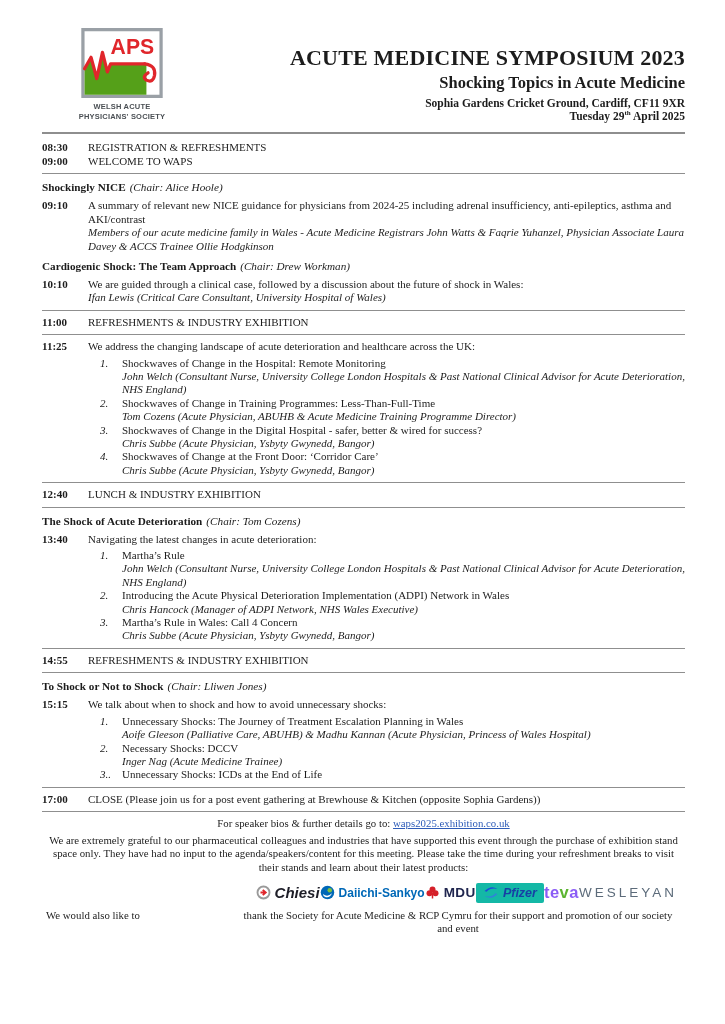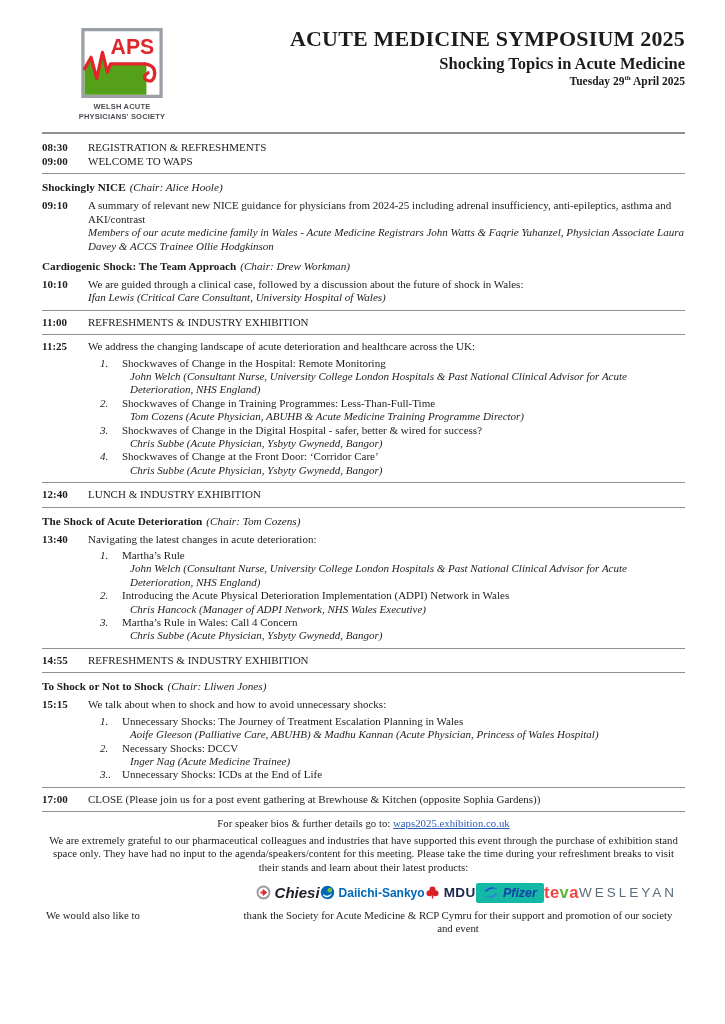--- a/index.html
+++ b/index.html
@@ -3,21 +3,21 @@
 <meta charset="utf-8">
 <style>
   html,body{margin:0;padding:0;background:#ffffff;}
   .page{
     width:725px;height:1024px;box-sizing:border-box;
     padding:24px 40px 0 42px;
     font-family:"Liberation Serif",serif;color:#1c1c1c;
     overflow:hidden;position:relative;background:#fff;
   }
   
-  .h-wrap{display:flex;align-items:flex-start;}
+  .h-wrap{display:flex;align-items:flex-end;}
   .logo-col{width:160px;display:flex;flex-direction:column;align-items:center;padding-top:4px;}
   .logo-caption{font-family:"Liberation Sans",sans-serif;font-size:7.5px;font-weight:bold;
     color:#4a4f54;text-align:center;line-height:1.3;letter-spacing:.2px;margin-top:4px;}
   .title-col{flex:1;text-align:right;padding-top:2px;}
   .main-title{font-size:22px;font-weight:bold;letter-spacing:.2px;margin:0;}
   .subtitle{font-size:16.5px;margin-top:2px;font-weight:bold;}
   .venue{font-size:11.5px;font-weight:bold;margin-top:4px;}
   .date{font-size:11.5px;font-weight:bold;}
   .date sup{font-size:7px;}
   .head-rule{border:none;border-top:2px solid #8e8e8e;margin:10px 0 7px;}
@@ -26,35 +26,35 @@
   .time{font-weight:bold;}
   .rule{border-top:1.6px solid #8f8f8f;margin:5px 0 5px;}
   .section{font-size:11.2px;margin:7px 0 6px;}
   .sec-title{font-weight:bold;}
   .chair{font-style:italic;margin-left:4px;}
   .talk{display:grid;grid-template-columns:46px 1fr;font-size:11px;line-height:13.4px;margin:2px 0;}
   .talk .it{font-style:italic;}
   .list{margin:3px 0 2px 58px;font-size:11px;line-height:13.4px;}
   .li{display:grid;grid-template-columns:22px 1fr;}
   .li .num{font-style:italic;}
-  .speaker{font-style:italic;margin-left:8px;}
+  .speaker{font-style:italic;}
   
   .link-line{text-align:center;font-size:10.8px;margin-top:3px;}
   .link-line a{color:#2e5cb8;}
   .gratitude{text-align:center;font-size:10.8px;line-height:13.2px;margin:5px 0 0;}
   .sponsors{display:flex;align-items:center;justify-content:flex-end;
     margin:9px 8px 0 10px;font-family:"Liberation Sans",sans-serif;}
   .sp{display:inline-flex;align-items:center;gap:4px;}
   .sp-chiesi .txt{font-size:15px;font-weight:bold;font-style:italic;color:#1d1d27;}
   .sp-daiichi .txt{font-size:12px;color:#0068b7;font-weight:600;}
   .sp-mdu .txt{font-size:13.5px;color:#20264f;font-weight:bold;letter-spacing:.5px;}
   .sp-pfizer{background:#14b8a6;padding:3px 7px;border-radius:2px;}
   .sp-pfizer .txt{font-size:12.5px;color:#173fa5;font-weight:bold;font-style:italic;}
   .sp-teva .txt{font-size:16.5px;font-weight:bold;letter-spacing:.5px;}
-  .teva-te,.teva-a{color:#ef4444;}
+  .teva-te,.teva-a{color:#8b5cf6;}
   .teva-v{color:#5cb531;}
   .sp-wesleyan .txt{font-size:13.5px;color:#5c6b7a;letter-spacing:3px;font-weight:500;}
   .thanks{display:flex;font-size:10.8px;line-height:13.2px;margin-top:6px;}
   .thanks-left{width:195px;padding-left:4px;}
   .thanks-right{flex:1;text-align:center;padding-right:10px;}
 </style>
 </head>
 <body>
 
 <div class="page">
@@ -67,22 +67,23 @@
         <polyline points="4,50 12,36 19,62 26,30 32,54 36,44 78,44" fill="none" stroke="#e0262b" stroke-width="4" stroke-linejoin="round" stroke-linecap="round"></polyline>
         <path d="M78,44 q14,2 12,14 q-2,10 -10,6 q-6,-4 2,-9" fill="none" stroke="#e0262b" stroke-width="4" stroke-linecap="round"></path>
         <text x="36" y="32" font-family="Liberation Sans, sans-serif" font-size="26" font-weight="bold" fill="#e0262b">APS</text>
       </svg>
       <div class="logo-caption">
         <div>WELSH ACUTE</div>
         <div>PHYSICIANS' SOCIETY</div>
       </div>
     </div>
     <div class="title-col">
-      <div class="main-title">ACUTE MEDICINE SYMPOSIUM 2025</div>
+      <div class="main-title">ACUTE MEDICINE SYMPOSIUM 2023</div>
       <div class="subtitle">Shocking Topics in Acute Medicine</div>
+      <div class="venue">Sophia Gardens Cricket Ground, Cardiff, CF11 9XR</div>
       <div class="date"><span>Tuesday 29</span><sup>th</sup><span> April 2025</span></div>
     </div>
   </div>
   <div class="head-rule"></div>
 
   <div id="schedule">
       <div class="row">
         <div class="time">08:30</div>
         <div class="rowtext">REGISTRATION &amp; REFRESHMENTS</div>
       </div>

